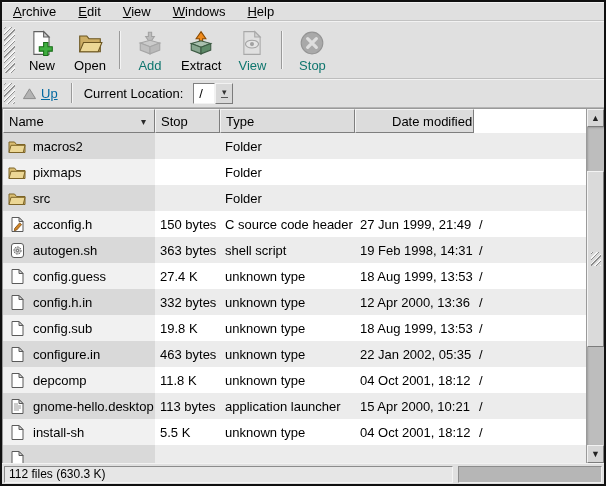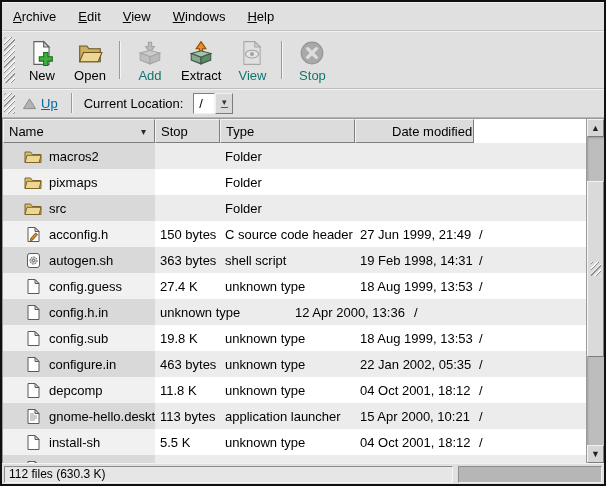--- a/index.html
+++ b/index.html
@@ -9,21 +9,21 @@
   .window {
     width:606px; height:486px;
     border:2px solid #101010;
     background:#e0e0e0;
     display:flex; flex-direction:column;
     overflow:hidden;
   }
 
   
   .menubar {
-    height:29px; display:flex; align-items:center;
+    height:19px; display:flex; align-items:center;
     background:#e0e0e0;
     border-bottom:1px solid #c2c2c2;
     box-shadow: inset 0 1px 0 #f2f2f2;
     flex:0 0 auto;
     text-align:center;
   }
   .menu-item { padding:4px 11px; cursor:default; }
   .menu-item u { text-decoration:underline; }
 
   
@@ -105,21 +105,21 @@
   .rows { flex:1 1 auto; overflow:hidden; }
   .row { display:flex; height:26px; }
   .cell {
     height:26px; display:flex; align-items:center; padding:0 5px;
     white-space:nowrap; overflow:hidden; flex:0 0 auto; cursor:default;
   }
   .row.odd  .cell { background:#ffffff; }
   .row.even .cell { background:#ececec; }
   .row.odd  .cell.col-name { background:#f1f1f1; }
   .row.even .cell.col-name { background:#d9d9d9; }
-  .cell.col-name { padding-left:21px; gap:7px; }
+  .cell.col-name { padding-left:5px; gap:7px; }
   .ficon { width:18px; height:17px; flex:0 0 auto; }
   .ficon svg { width:18px; height:17px; display:block; }
 
   
   .scrollbar { width:18px; flex:0 0 auto; display:flex; flex-direction:column; background:#bdbdbd; border-left:1px solid #9a9a9a; }
   .sb-btn {
     height:18px; flex:0 0 auto; background:#d6d6d6;
     border:1px solid; border-color:#f2f2f2 #7c7c7c #7c7c7c #f2f2f2;
     display:flex; align-items:center; justify-content:center;
     font-size:9px; color:#222; line-height:1;
@@ -369,20 +369,21 @@
           <div class="row even">
             <div class="cell col-name">
               <span class="ficon">
                 <svg viewBox="0 0 18 16">
                   <path d="M4 1h7l4 4v10H4z" fill="#ffffff" stroke="#5a5a5a"></path>
                   <path d="M11 1l4 4h-4z" fill="#d8d8d8" stroke="#5a5a5a"></path>
                 </svg>
               </span>
               <span>config.h.in</span>
             </div>
+            <div class="cell col-size">332 bytes</div>
             <div class="cell col-type">unknown type</div>
             <div class="cell col-date">12 Apr 2000, 13:36</div>
             <div class="cell col-location">/</div>
           </div>
           <div class="row odd">
             <div class="cell col-name">
               <span class="ficon">
                 <svg viewBox="0 0 18 16">
                   <path d="M4 1h7l4 4v10H4z" fill="#ffffff" stroke="#5a5a5a"></path>
                   <path d="M11 1l4 4h-4z" fill="#d8d8d8" stroke="#5a5a5a"></path>

